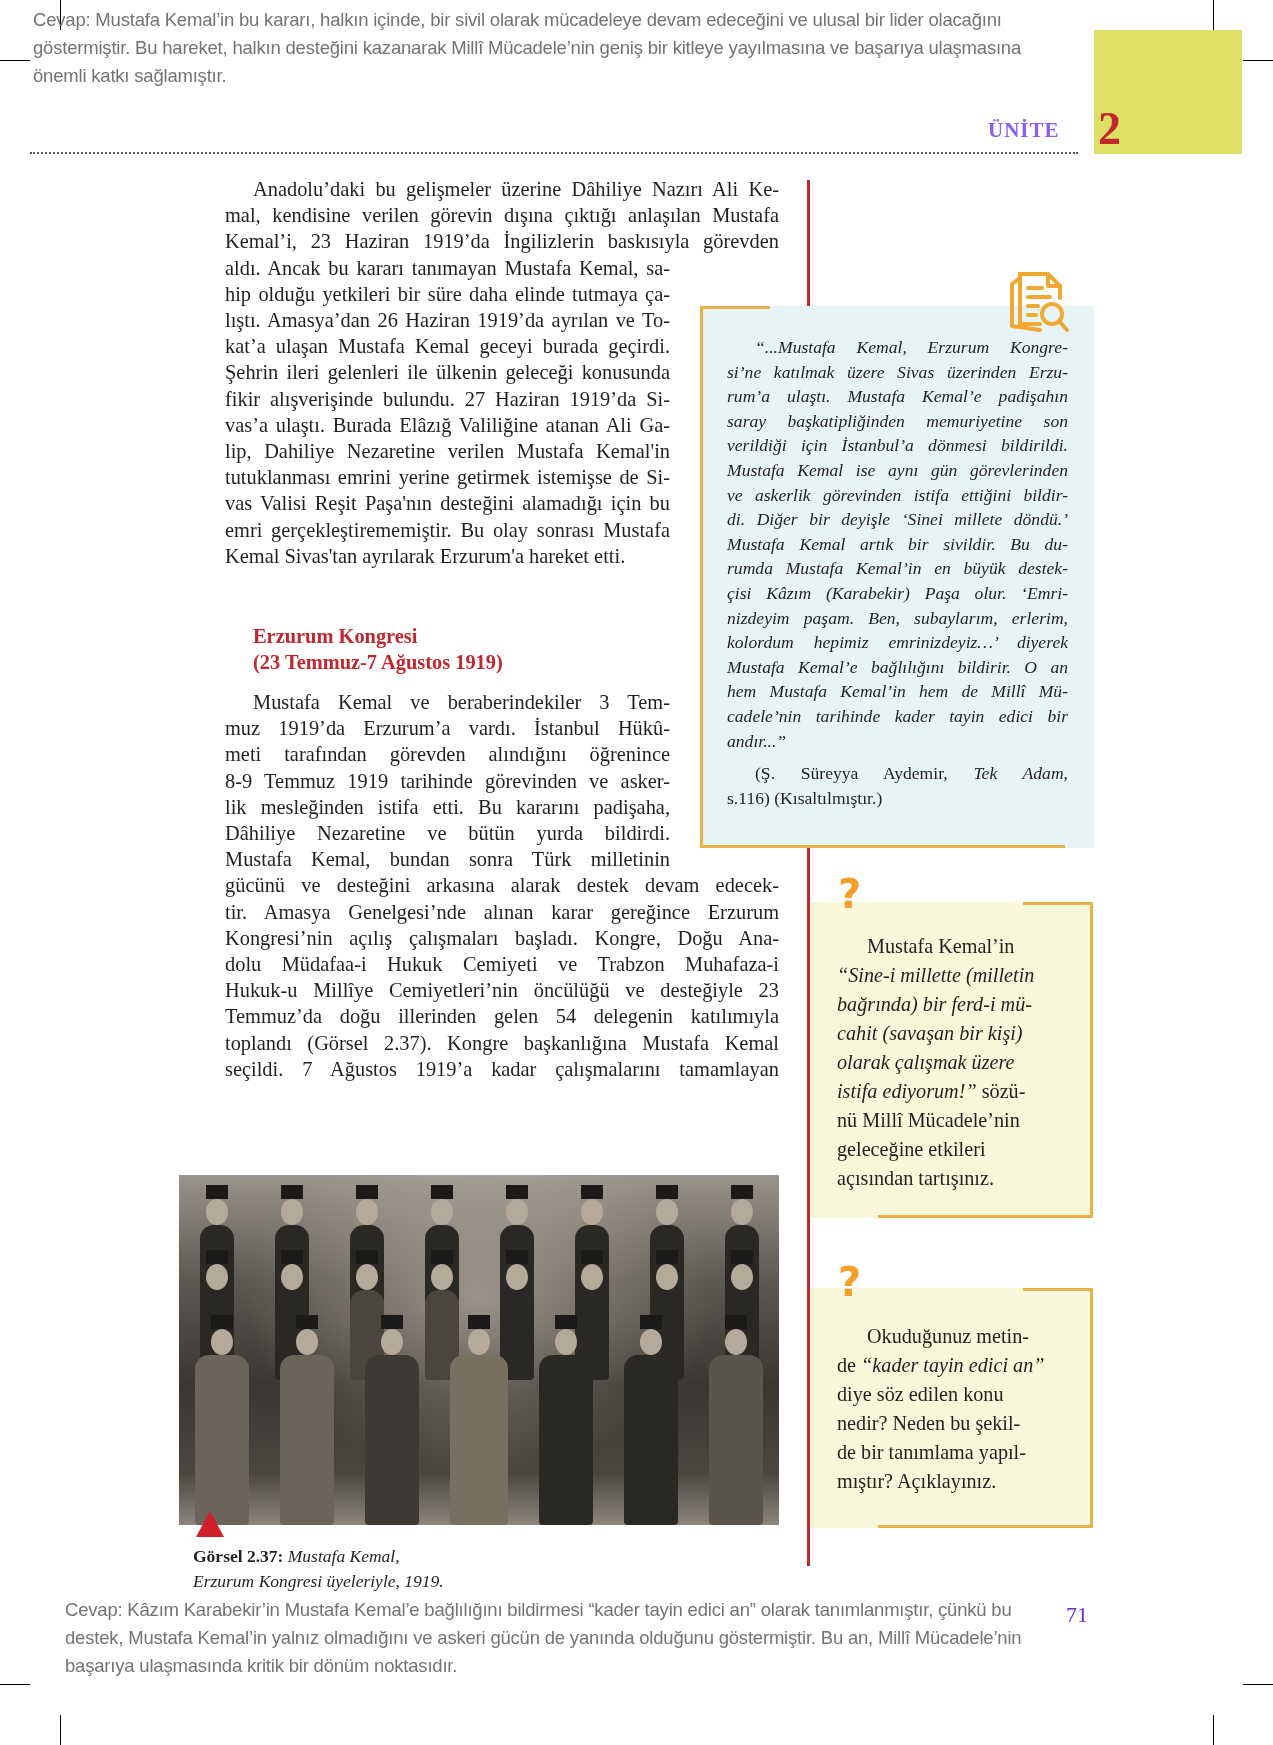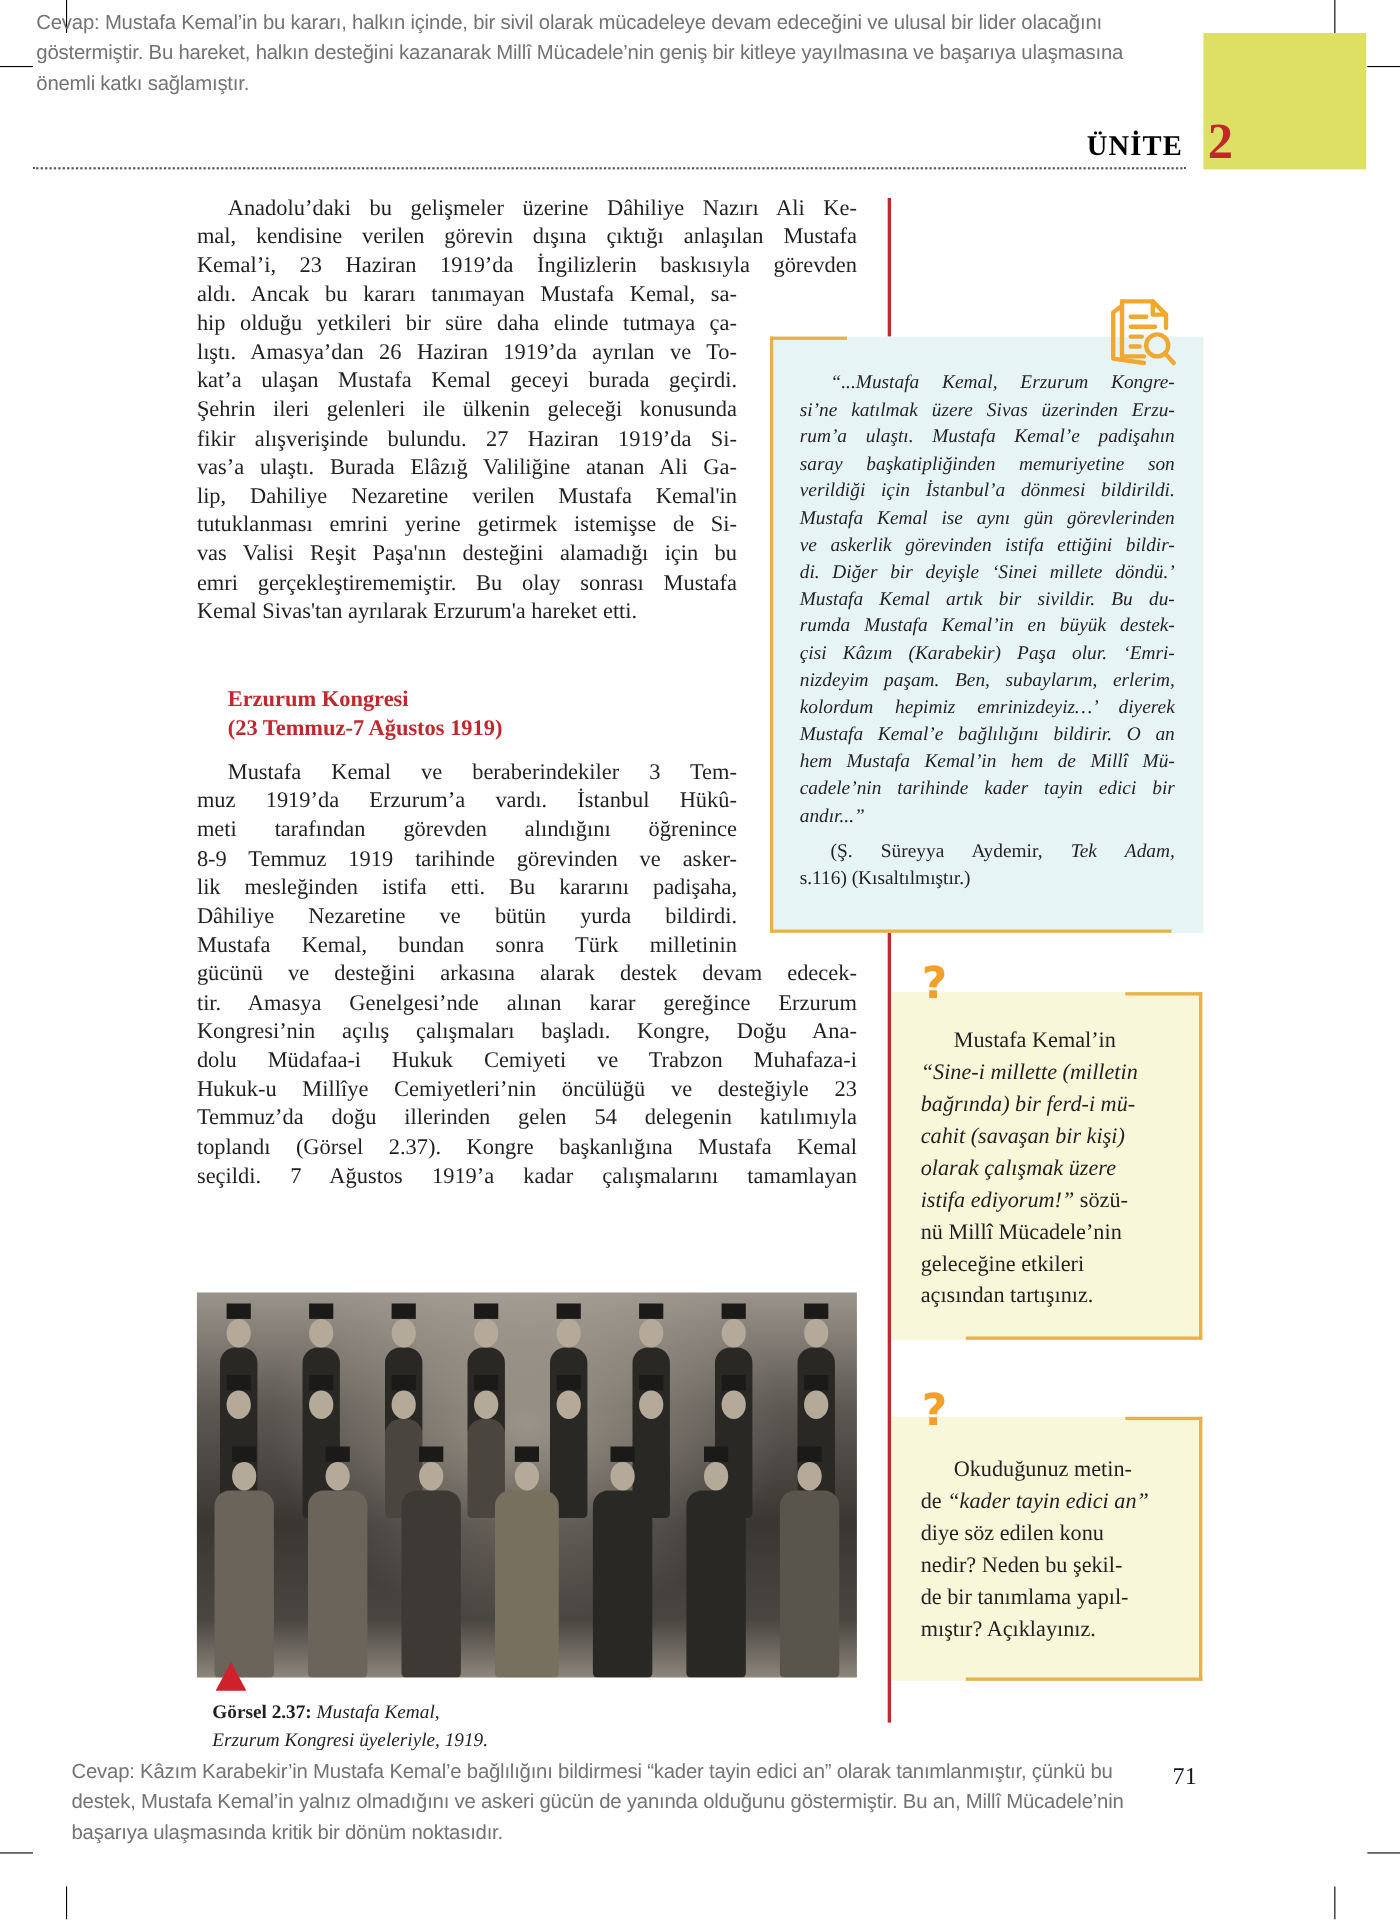--- a/index.html
+++ b/index.html
@@ -13,35 +13,35 @@
   .answer {
     position: absolute; color: #737373;
     font-family: "Liberation Sans", "DejaVu Sans", sans-serif;
     font-size: 18.5px; line-height: 28px; letter-spacing: -0.2px;
     white-space: nowrap; z-index: 3;
   }
   .answer .ln { display: block; }
   .unit-box { position: absolute; left: 1094px; top: 30px; width: 148px; height: 124px; background: #dde064; z-index: 1; }
   .unit-label {
     position: absolute; left: 988px; top: 118px; font-family: "Liberation Serif", serif;
-    font-weight: bold; font-size: 26px; letter-spacing: 1px; color: #000000;
+    font-weight: bold; font-size: 21px; letter-spacing: 1px; color: #8b5cf6;
   }
   .unit-number {
     position: absolute; left: 1098px; top: 106px; font-family: "Liberation Serif", serif;
     font-weight: bold; font-size: 46px; color: #c1272d; line-height: 46px; z-index: 2;
   }
   .dotted {
     position: absolute; left: 30px; top: 152px; width: 1048px; height: 0;
     border-top: 2px dotted #555;
   }
   .body-text {
     position: absolute; font-family: "Liberation Serif", "DejaVu Serif", serif;
     font-size: 20.4px; line-height: 26.2px; color: #231f20; text-align: justify;
   }
-  .body-text .ln { display: block; white-space: nowrap; text-align-last: justify; }
+  .body-text .ln { display: block; white-space: nowrap; text-align-last: justify; margin-left: 46px; }
   .body-text .ln.last { text-align-last: left; }
   .body-text .ind { padding-left: 28px; }
   .heading { color: #c1272d; font-weight: bold; }
   .red-vline { position: absolute; left: 807px; width: 3px; background: #c1272d; }
   .quote-box {
     position: absolute; left: 700px; top: 306px; width: 394px; height: 542px;
     background: #e6f4f5;
   }
   .quote-box .bl { position: absolute; left: 0; top: 0; width: 3px; height: 100%; background: #e8b14a; }
   .quote-box .bt { position: absolute; left: 0; top: 0; width: 70px; height: 3px; background: #e8b14a; }
@@ -87,21 +87,21 @@
   }
   .caption {
     position: absolute; left: 193px; top: 1544px; font-family: "Liberation Serif", serif;
     font-size: 17.5px; line-height: 25px; color: #231f20; white-space: nowrap;
   }
   .caption b { font-style: normal; }
   .caption i { font-style: italic; }
   .doc-icon { position: absolute; left: 1010px; top: 270px; width: 60px; height: 64px; z-index: 2; }
   .page-number {
     position: absolute; left: 1066px; top: 1602px; font-family: "Liberation Serif", serif;
-    font-size: 22px; color: #0f172a; z-index: 2;
+    font-size: 22px; color: #6d28d9; z-index: 2;
   }
 </style>
 </head>
 <body>
 
 <div class="crop" style="left:60px;top:0;width:1px;height:30px;"></div>
 <div class="crop" style="left:0;top:60px;width:30px;height:1px;"></div>
 <div class="crop" style="left:1213px;top:0;width:1px;height:30px;"></div>
 <div class="crop" style="left:1243px;top:60px;width:30px;height:1px;"></div>
 <div class="crop" style="left:0;top:1684px;width:30px;height:1px;"></div>

